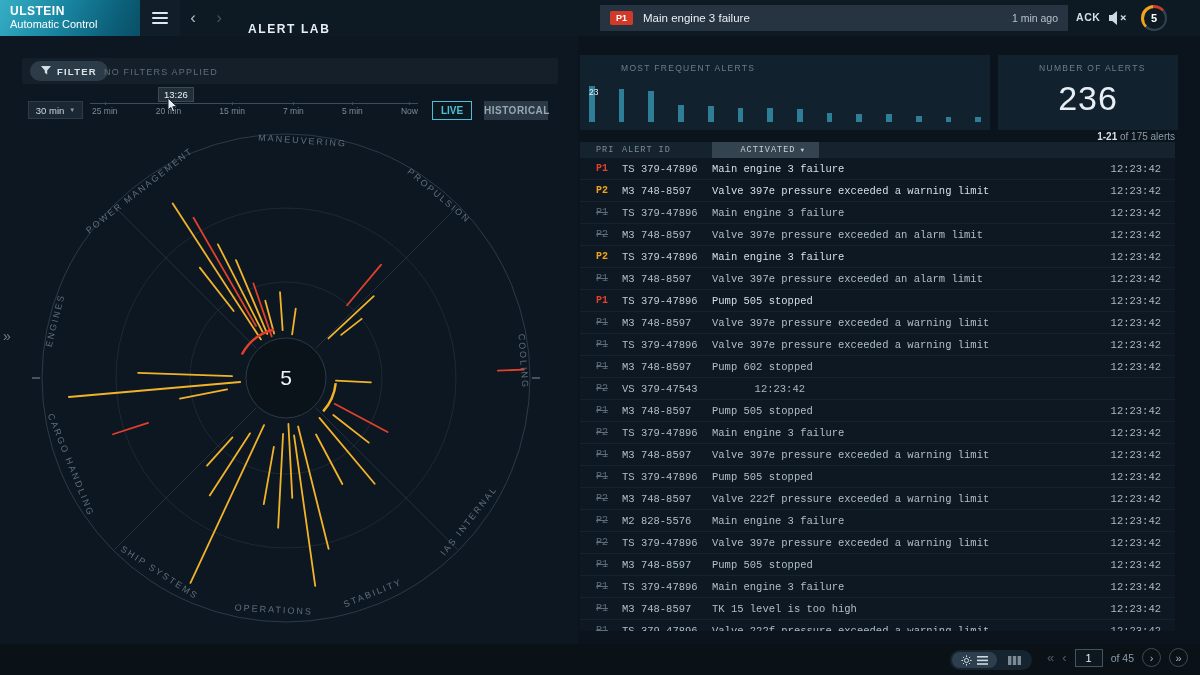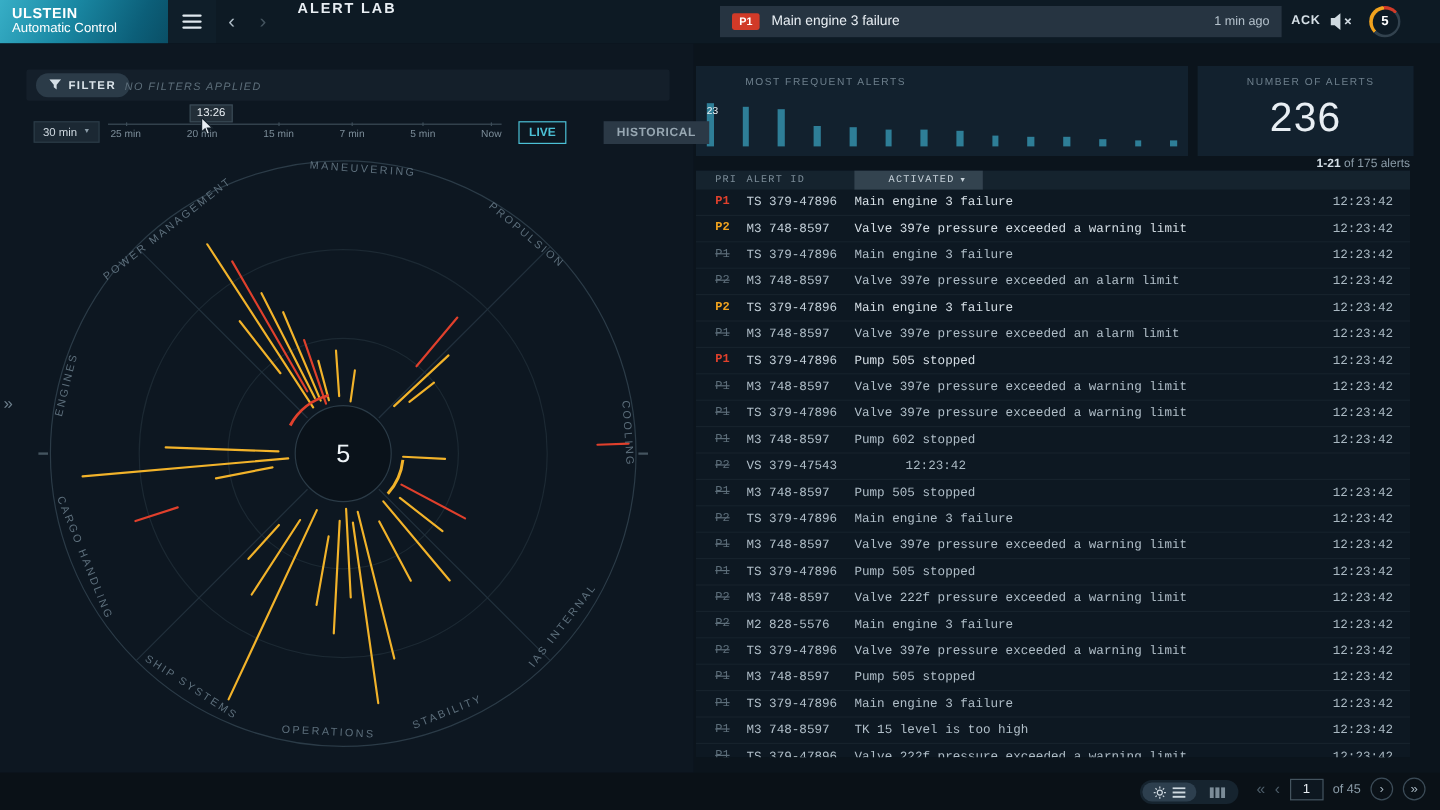--- a/index.html
+++ b/index.html
@@ -1,20 +1,20 @@
 <!DOCTYPE html>
 <html><head>
 <meta charset="utf-8">
 <style>
   * { margin:0; padding:0; box-sizing:border-box; }
   html,body { width:1200px; height:675px; overflow:hidden; }
   body { position:relative; background:#0b141c; font-family:"Liberation Sans", sans-serif; color:#dde6ec; }
 
   
-  .topbar { position:absolute; left:0; top:0; width:1200px; height:36px; background:#0d1a24; display:flex; align-items:flex-start; z-index:5; }
+  .topbar { position:absolute; left:0; top:0; width:1200px; height:36px; background:#0d1a24; display:flex; align-items:flex-end; z-index:5; }
   .logo { width:140px; height:36px; background:linear-gradient(115deg,#37aec6 0%,#1a89a4 40%,#0c5f79 80%,#0a4f66 100%); padding:4px 0 0 10px; }
   .logo .l1 { font-size:12px; font-weight:700; letter-spacing:.5px; color:#fff; line-height:14px;}
   .logo .l2 { font-size:11px; font-weight:400; color:#fff; line-height:12px;}
   .menu-btn { width:40px; height:36px; display:grid; place-items:center; background:#0f1e29; cursor:pointer;}
   .burger span{ display:block; width:16px; height:2px; background:#dfe8ee; margin:3px 0; border-radius:1px;}
   .nav-chev { width:26px; height:36px; display:grid; place-items:center; font-size:17px; }
   .nav-back { color:#aebcc6; } .nav-fwd { color:#44545f; }
   .page-title { margin-left:16px; font-size:12px; font-weight:700; letter-spacing:1.6px; color:#e8eef3;}
   .banner { position:absolute; left:600px; top:5px; width:468px; height:26px; background:#263441; display:flex; align-items:center; padding:0 10px; gap:10px; }
   .pri-badge { background:#d13a28; color:#fff; font-size:9px; font-weight:700; padding:2px 6px; border-radius:2px;}
@@ -25,32 +25,32 @@
   .alert-badge { position:absolute; left:1141px; top:5px; width:26px; height:26px; border-radius:50%; display:grid; place-items:center;
      background:conic-gradient(from 225deg,#f2a31e 0 130deg,#d13a28 130deg 185deg,#32424e 185deg 360deg); cursor:pointer;}
   .alert-badge::after { content:""; position:absolute; inset:2.5px; border-radius:50%; background:#0d1a24;}
   .alert-badge b { position:relative; z-index:1; font-size:11px; font-weight:700; color:#fff;}
 
   
   .left-panel { position:absolute; left:0; top:36px; width:578px; height:608px; background:#0d1721;}
   .expand-handle { position:absolute; left:3px; top:328px; color:#6d7f8c; font-size:14px; letter-spacing:-2px; cursor:pointer; z-index:3;}
   .filter-bar { position:absolute; left:22px; top:58px; width:536px; height:26px; background:#141f2a; border-radius:2px; z-index:3;}
   .filter-btn { position:absolute; left:30px; top:61px; height:20px; padding:0 11px; background:#2b3b48; border-radius:10px; display:flex; align-items:center; gap:6px; font-size:9.5px; font-weight:700; letter-spacing:1.2px; color:#dbe4ea; cursor:pointer; z-index:4;}
-  .filter-status { position:absolute; left:104px; top:67px; font-size:9px; letter-spacing:1.2px; color:#5d6e7a; z-index:4;font-style:italic;}
+  .filter-status { position:absolute; left:104px; top:67px; font-size:9px; letter-spacing:1.2px; color:#5d6e7a; z-index:4;}
 
   .range-select { position:absolute; left:28px; top:101px; width:55px; height:18px; background:#1b2833; border:1px solid #2b3b47; display:flex; align-items:center; justify-content:center; gap:5px; font-size:9.5px; color:#cfd9e0; cursor:pointer; z-index:4;}
   .range-caret { font-size:6px; color:#8b9ca8;}
   .timeline-line { position:absolute; left:90px; top:103px; width:328px; height:1px; background:#3c4c58; z-index:3;}
   .tick-row { position:absolute; left:92px; top:106px; width:326px; display:flex; justify-content:space-between; font-size:8.5px; color:#7b8c98; z-index:3;}
   .tick-row span { position:relative; }
   .tick-row span::before { content:""; position:absolute; left:50%; top:-4px; width:1px; height:3px; background:#3c4c58;}
   .time-tooltip { position:absolute; left:158px; top:87px; background:#222e38; border:1px solid #3a4a56; color:#e8eef3; font-size:9.5px; padding:1px 5px; z-index:4;}
   .cursor-icon { position:absolute; left:167px; top:98px; z-index:5;}
   .live-btn { position:absolute; left:432px; top:101px; width:40px; height:19px; border:1px solid #4cc1d6; color:#4cc1d6; background:#0d1720; font-size:10px; font-weight:700; display:grid; place-items:center; cursor:pointer; z-index:4;}
-  .hist-btn { position:absolute; left:503px; top:101px; width:88px; height:19px; background:#2b3946; color:#97a7b2; font-size:10px; font-weight:700; letter-spacing:.5px; display:grid; place-items:center; cursor:pointer; z-index:4;}
+  .hist-btn { position:absolute; left:484px; top:101px; width:64px; height:19px; background:#2b3946; color:#97a7b2; font-size:10px; font-weight:700; letter-spacing:.5px; display:grid; place-items:center; cursor:pointer; z-index:4;}
   .radar-svg { position:absolute; left:0; top:40px; z-index:1;}
   .radar-svg text { font-family:"Liberation Sans", sans-serif; }
 
   
   .freq-panel { position:absolute; left:580px; top:55px; width:410px; height:75px; background:#12212e;}
   .panel-title { position:absolute; left:9px; top:8px; font-size:8.5px; letter-spacing:1.3px; color:#6d7f8c;padding-left:32px;}
   .bars { position:absolute; left:9px; right:9px; bottom:8px; height:38px; display:flex; align-items:flex-end; gap:24px;}
   .bar { flex:1; background:#2e7e97; position:relative; cursor:pointer;}
   .bar-label { position:absolute; top:1px; left:0; right:0; text-align:center; font-size:8.5px; color:#eaf1f5;}
   .count-panel { position:absolute; left:998px; top:55px; width:180px; height:75px; background:#12212e;}

